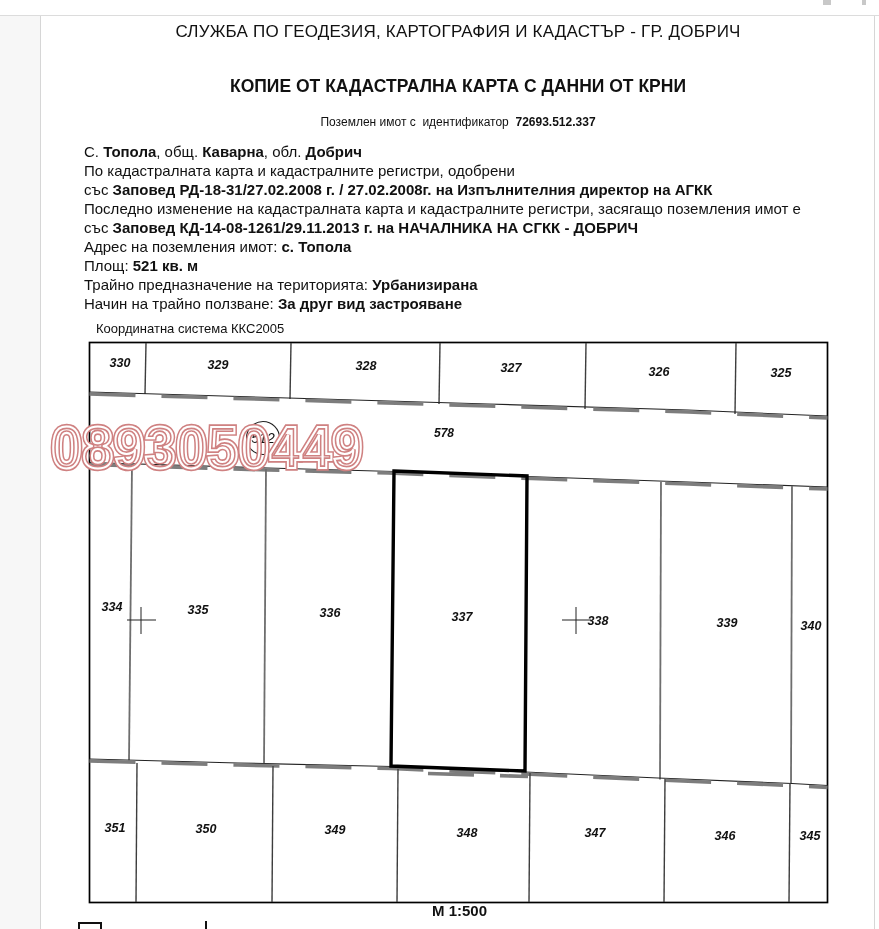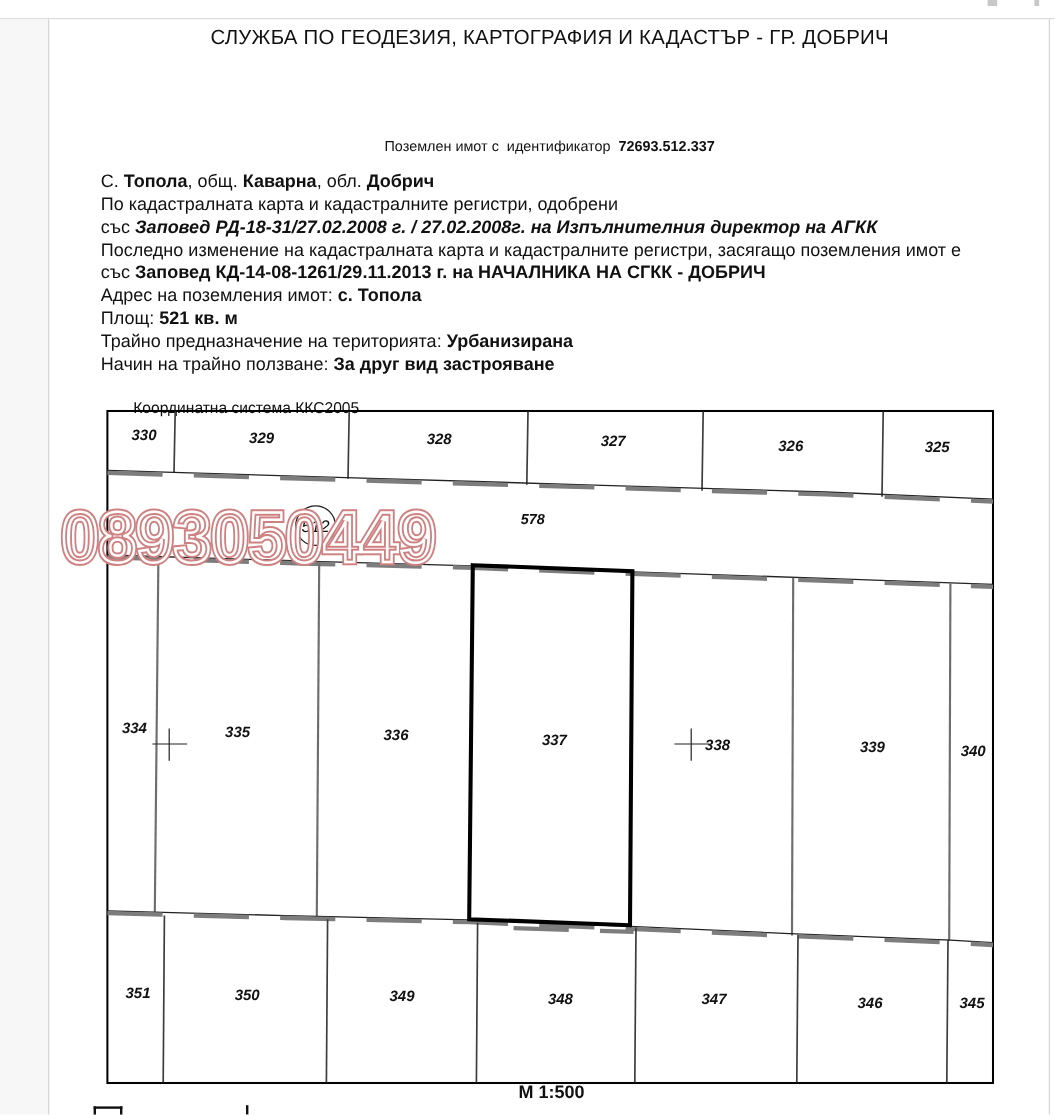--- a/index.html
+++ b/index.html
@@ -12,21 +12,21 @@
   .chrome-right-line{left:874px;top:16px;width:1px;height:913px;background:#d6d6d6;}
   .icon-frag{background:#9a9a9a;opacity:.55;}
   
   .center-line{left:41px;width:834px;text-align:center;white-space:pre-wrap;}
   .page-header{top:22px;font-size:17px;letter-spacing:.2px;}
   .doc-title{top:76px;font-size:17.5px;font-weight:700;}
   .doc-subtitle{top:115px;font-size:12px;}
   
   .info-block{left:84px;top:142px;font-size:15px;line-height:19px;}
   .info-line{white-space:pre;}
-  .coord-label{left:111px;top:321px;font-size:13px;margin-top:11px;}
+  .coord-label{left:96px;top:321px;font-size:13px;}
   .scale-label{left:88px;top:902px;width:743px;text-align:center;font-size:15px;font-weight:700;}
   
   .map-svg{left:88px;top:340px;}
   .map-svg text{fill:#111;font-family:"Liberation Sans",sans-serif;font-style:italic;font-weight:700;font-size:12.5px;text-anchor:middle;}
   .map-svg text.road-num{font-size:12px;}
   .map-svg text.circle-num{font-weight:400;font-size:14px;}
   .thin{stroke:#222;stroke-width:1.1;fill:none;}
   .border{stroke:#000;stroke-width:1.7;fill:none;}
   .divider{stroke:#3d3d3d;stroke-width:1.4;fill:none;}
   .divider-gray{stroke:#6e6e6e;stroke-width:1.8;fill:none;}
@@ -47,26 +47,27 @@
 
 <div class="screen">
 
   <div class="abs chrome-top-line"></div>
   <div class="abs chrome-left-strip"></div>
   <div class="abs chrome-right-line"></div>
   <div class="abs icon-frag" style="left:823px;top:0;width:8px;height:5px;"></div>
   <div class="abs icon-frag" style="left:862px;top:0;width:4px;height:5px;"></div>
 
   <div class="abs center-line page-header">СЛУЖБА ПО ГЕОДЕЗИЯ, КАРТОГРАФИЯ И КАДАСТЪР - ГР. ДОБРИЧ</div>
+  <div class="abs center-line doc-title">КОПИЕ ОТ КАДАСТРАЛНА КАРТА С ДАННИ ОТ КРНИ</div>
   <div class="abs center-line doc-subtitle"><span>Поземлен имот с  идентификатор  </span><span style="font-weight: 700;">72693.512.337</span></div>
 
   <div class="abs info-block">
     <div class="info-line"><span>С. </span><span style="font-weight: 700;">Топола</span><span>, общ. </span><span style="font-weight: 700; margin-top: 10px;">Каварна</span><span>, обл. </span><span style="font-weight: 700;">Добрич</span></div>
     <div class="info-line"><span>По кадастралната карта и кадастралните регистри, одобрени</span></div>
-    <div class="info-line"><span>със </span><span style="font-weight: 700; font-style: italic;">Заповед РД-18-31/27.02.2008 г. / 27.02.2008г. на Изпълнителния директор на АГКК</span></div>
+    <div class="info-line"><span>със </span><span style="font-weight: 700;">Заповед РД-18-31/27.02.2008 г. / 27.02.2008г. на Изпълнителния директор на АГКК</span></div>
     <div class="info-line"><span>Последно изменение на кадастралната карта и кадастралните регистри, засягащо поземления имот е</span></div>
     <div class="info-line"><span>със </span><span style="font-weight: 700;">Заповед КД-14-08-1261/29.11.2013 г. на НАЧАЛНИКА НА СГКК - ДОБРИЧ</span></div>
     <div class="info-line"><span>Адрес на поземления имот: </span><span style="font-weight: 700;">с. Топола</span></div>
     <div class="info-line"><span>Площ: </span><span style="font-weight: 700; margin-top: 26px;">521 кв. м</span></div>
     <div class="info-line"><span>Трайно предназначение на територията: </span><span style="font-weight: 700; margin-top: 44px;">Урбанизирана</span></div>
     <div class="info-line"><span>Начин на трайно ползване: </span><span style="font-weight: 700;">За друг вид застрояване</span></div>
   </div>
 
   <div class="abs coord-label">Координатна система ККС2005</div>
 

